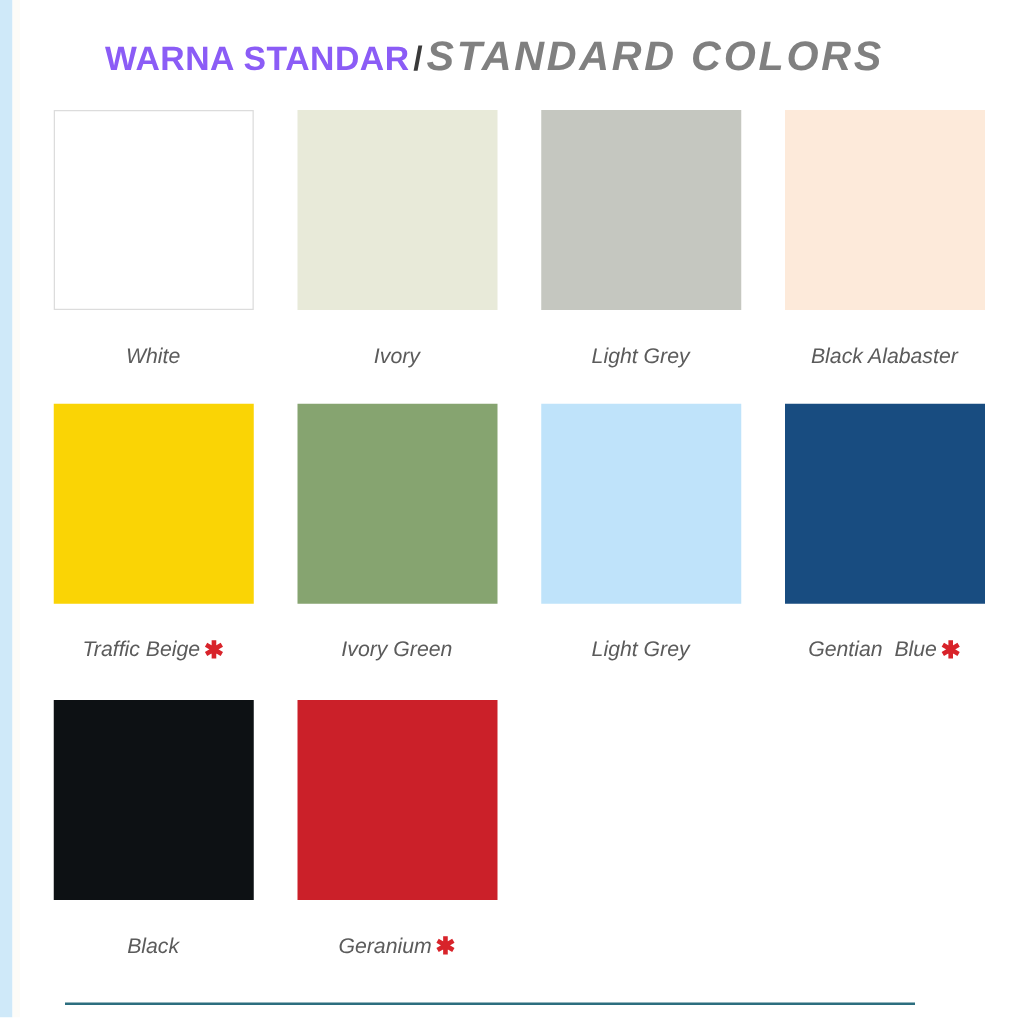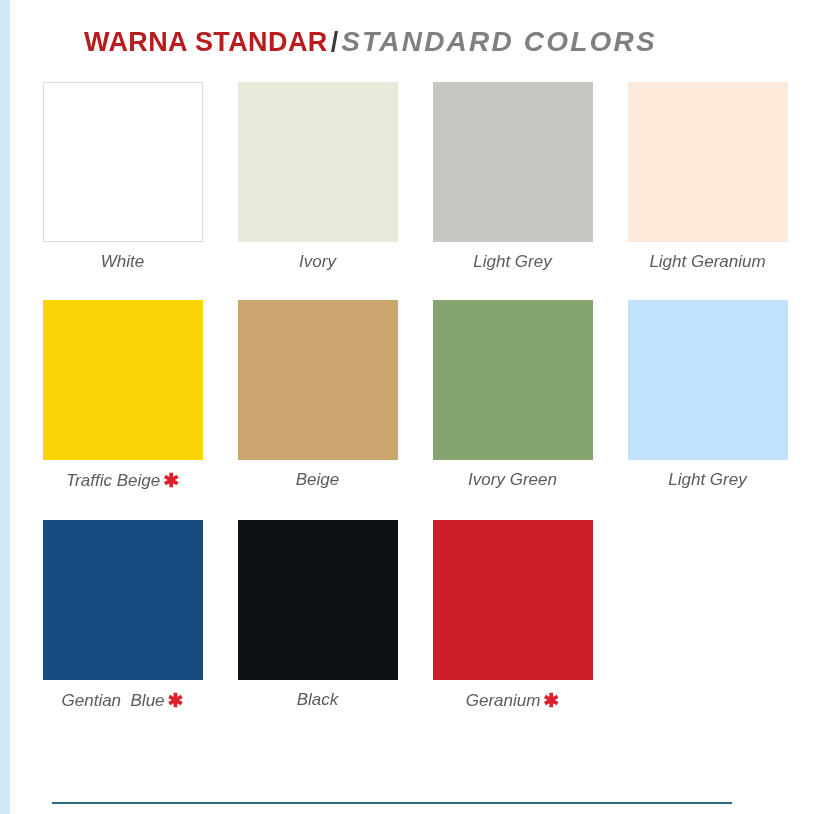--- a/index.html
+++ b/index.html
@@ -44,32 +44,32 @@
   }
 
   
   #title-block {
     padding: 26px 0 0 68px;
     white-space: nowrap;
   }
   .title-main {
     font-size: 27px;
     font-weight: bold;
-    color: #b91c1c;
+    color: #8b5cf6;
     letter-spacing: 0.4px;
     font-stretch: condensed;
   }
   .title-sep {
     font-size: 27px;
     font-weight: bold;
     color: #3a3a3a;
     padding: 0 3px;
   }
   .title-sub {
-    font-size: 28px;
+    font-size: 33px;
     font-weight: bold;
     font-style: italic;
     color: #808080;
     letter-spacing: 2.2px;
     margin-top: 20px;
   }
 
   
   #swatch-grid {
     margin: 24px 0 0 0;
@@ -86,21 +86,21 @@
   }
   .swatch-chip {
     width: 160px;
     height: 160px;
     box-sizing: border-box;
   }
   .swatch-chip.bordered {
     border: 1px solid #dcdcdc;
   }
   .swatch-label {
-    margin-top: 11px;
+    margin-top: 28px;
     font-size: 17px;
     font-style: italic;
     color: #5b5b5b;
     white-space: pre;
     line-height: 1.1;
   }
   .swatch-star {
     color: #d8232a;
     font-style: normal;
     font-weight: bold;
@@ -139,29 +139,25 @@
       <div class="swatch-cell">
         <div class="swatch-chip" style="background: rgb(232, 234, 217);"></div>
         <div class="swatch-label"><span>Ivory</span></div>
       </div>
       <div class="swatch-cell">
         <div class="swatch-chip" style="background: rgb(197, 199, 192);"></div>
         <div class="swatch-label"><span>Light Grey</span></div>
       </div>
       <div class="swatch-cell">
         <div class="swatch-chip" style="background: rgb(253, 234, 218);"></div>
-        <div class="swatch-label"><span>Light Geranium</span></div>
+        <div class="swatch-label"><span>Black Alabaster</span></div>
       </div>
       <div class="swatch-cell">
         <div class="swatch-chip" style="background: rgb(250, 212, 5);"></div>
         <div class="swatch-label"><span>Traffic Beige</span><span class="swatch-star">✱</span></div>
-      </div>
-      <div class="swatch-cell">
-        <div class="swatch-chip" style="background: rgb(204, 164, 112);"></div>
-        <div class="swatch-label"><span>Beige</span></div>
       </div>
       <div class="swatch-cell">
         <div class="swatch-chip" style="background: rgb(134, 164, 112);"></div>
         <div class="swatch-label"><span>Ivory Green</span></div>
       </div>
       <div class="swatch-cell">
         <div class="swatch-chip" style="background: rgb(191, 227, 250);"></div>
         <div class="swatch-label"><span>Light Grey</span></div>
       </div>
       <div class="swatch-cell">

